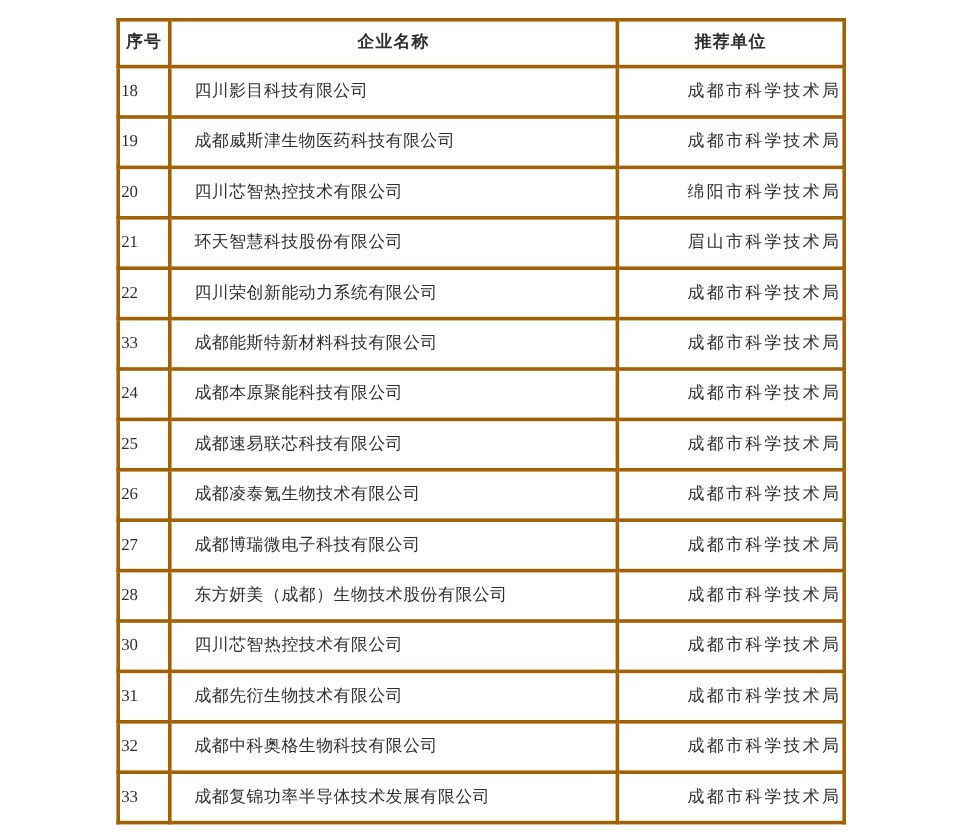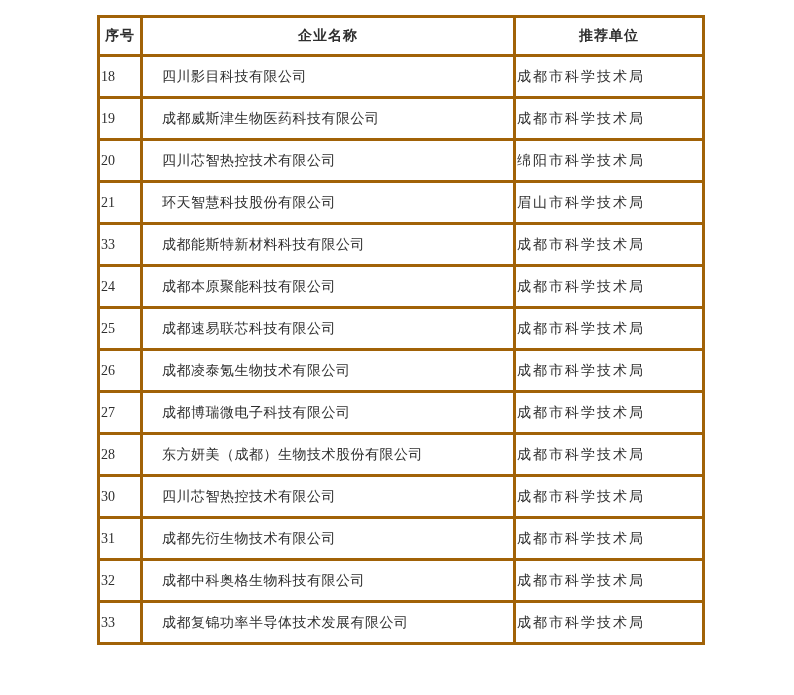--- a/index.html
+++ b/index.html
@@ -42,21 +42,21 @@
   }
   .col-no {
     text-align: left;
   }
   .col-company {
     text-align: left;
     padding-left: 19px;
     letter-spacing: 0.5px;
   }
   .col-recommender {
-    text-align: left;
+    text-align: right;
     letter-spacing: 2px;
   }
 </style>
 </head>
 <body>
 
 <table class="doc-table">
   <colgroup>
     <col style="width:43px">
     <col style="width:373px">
@@ -82,20 +82,25 @@
       </tr>
       <tr>
         <td class="col-no">20</td>
         <td class="col-company">四川芯智热控技术有限公司</td>
         <td class="col-recommender">绵阳市科学技术局</td>
       </tr>
       <tr>
         <td class="col-no">21</td>
         <td class="col-company">环天智慧科技股份有限公司</td>
         <td class="col-recommender">眉山市科学技术局</td>
+      </tr>
+      <tr>
+        <td class="col-no">22</td>
+        <td class="col-company">四川荣创新能动力系统有限公司</td>
+        <td class="col-recommender">成都市科学技术局</td>
       </tr>
       <tr>
         <td class="col-no">33</td>
         <td class="col-company">成都能斯特新材料科技有限公司</td>
         <td class="col-recommender">成都市科学技术局</td>
       </tr>
       <tr>
         <td class="col-no">24</td>
         <td class="col-company">成都本原聚能科技有限公司</td>
         <td class="col-recommender">成都市科学技术局</td>

